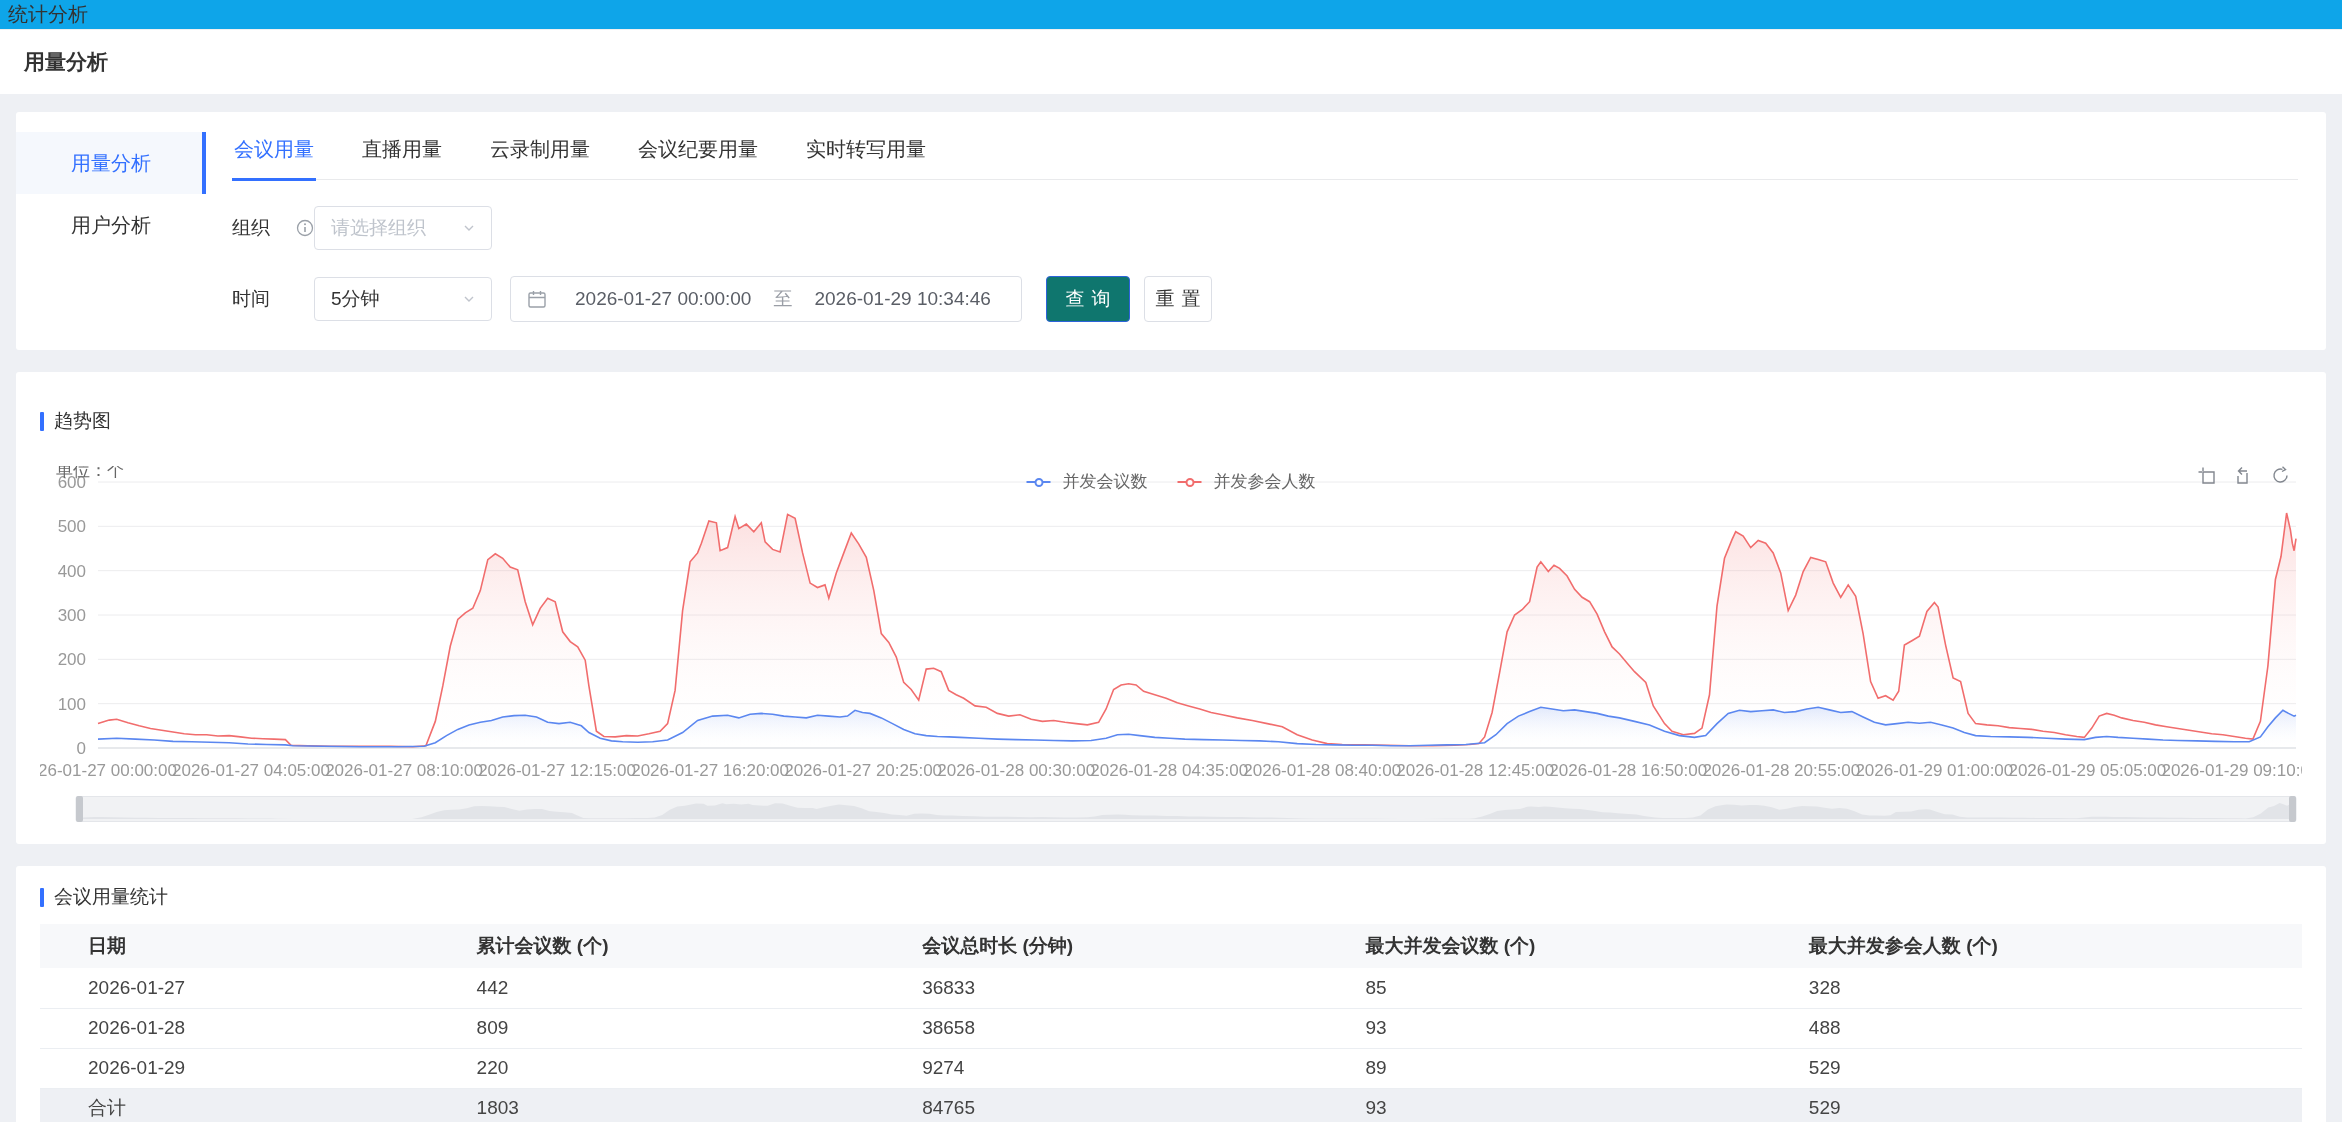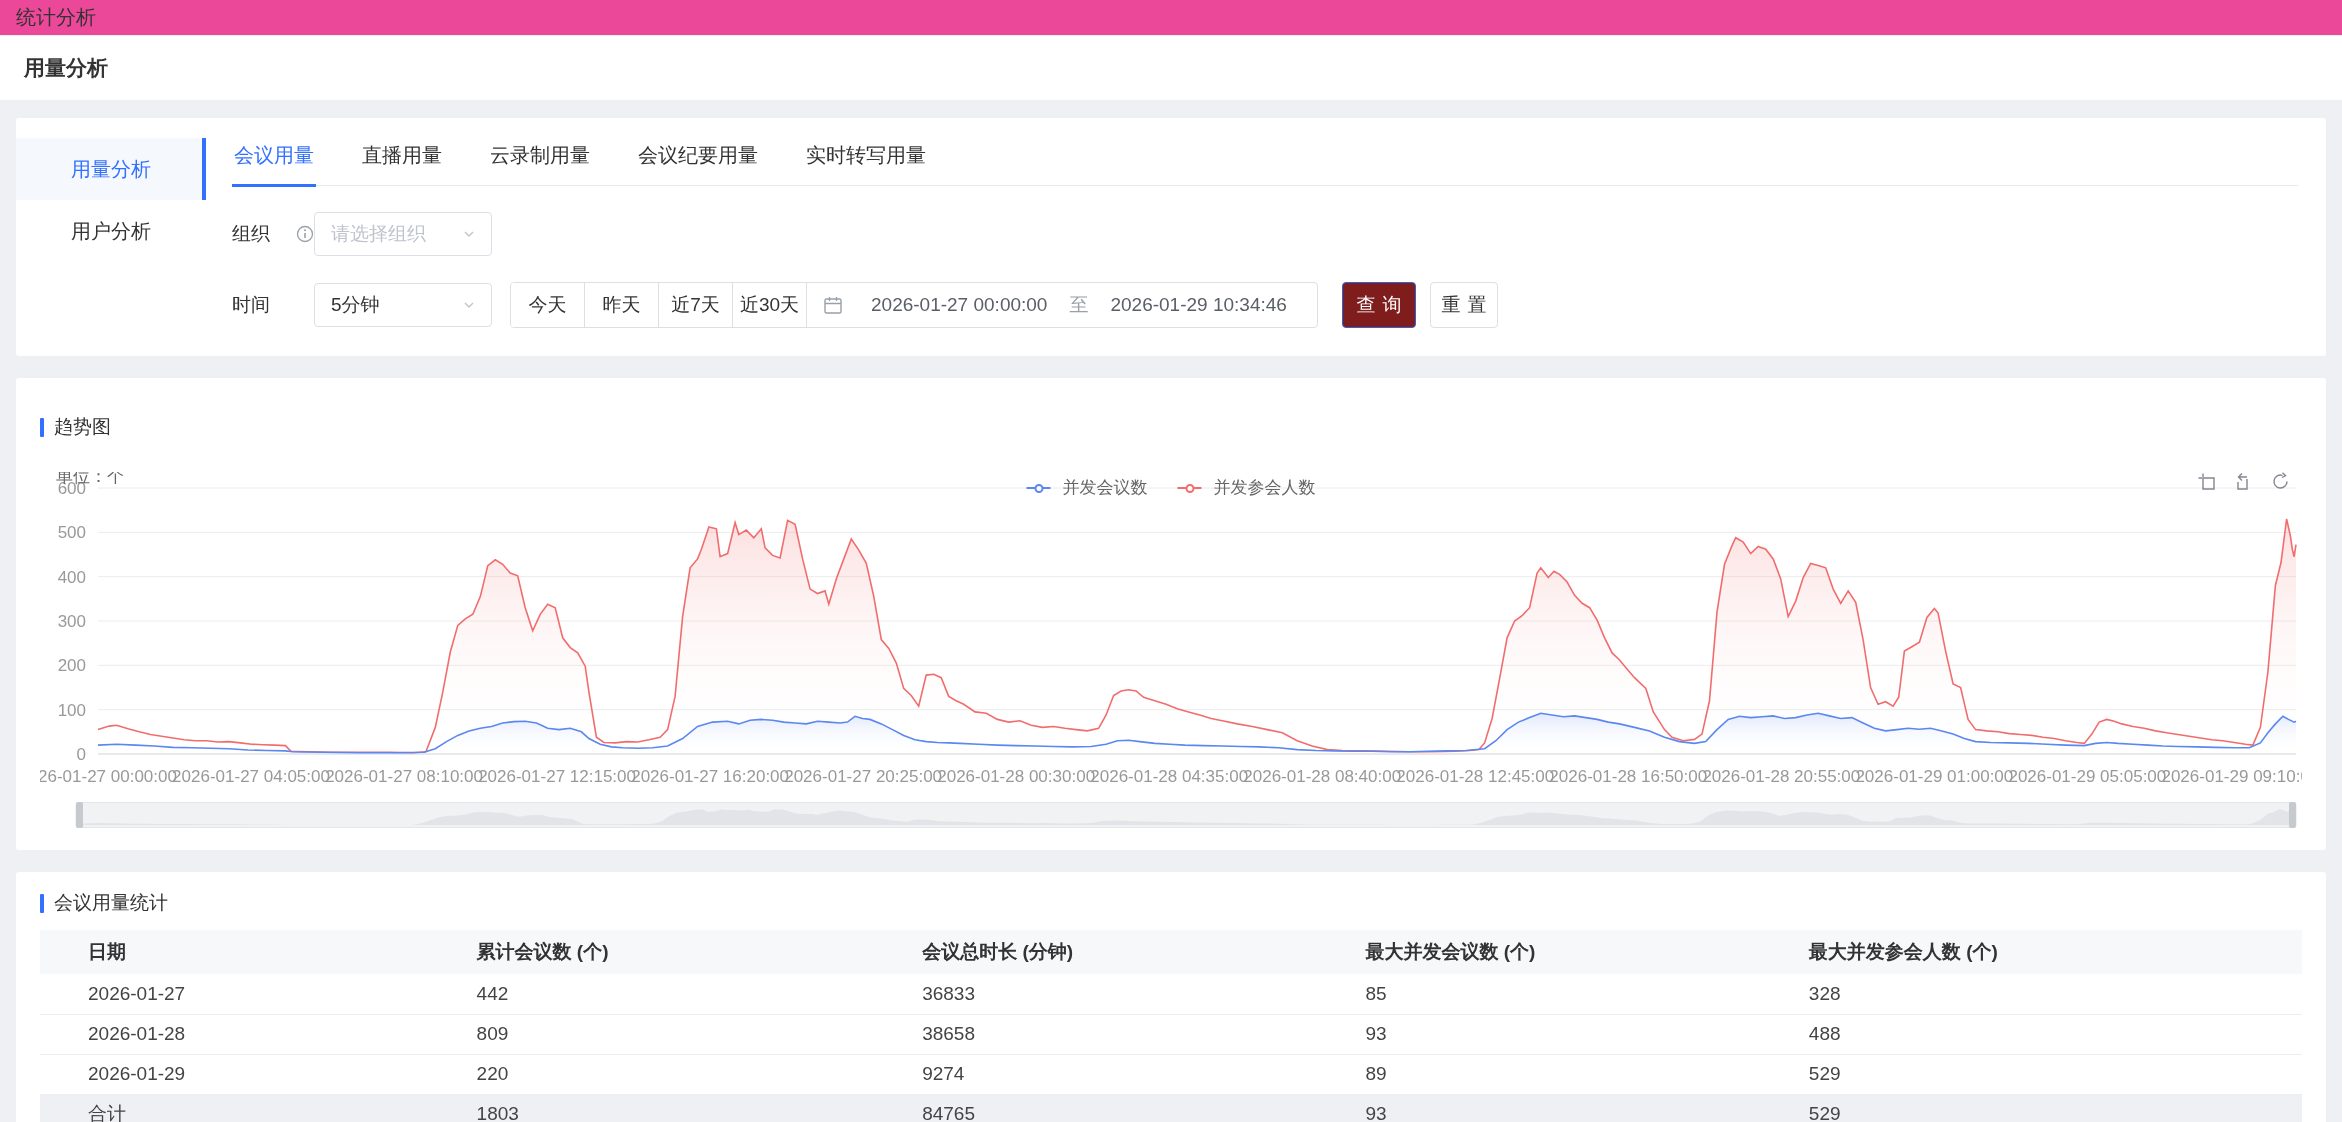--- a/index.html
+++ b/index.html
@@ -1,19 +1,19 @@
 <!DOCTYPE html>
 <html><head>
 <meta charset="utf-8">
 <style>
   * { margin:0; padding:0; box-sizing:border-box; }
   html,body { width:2342px; height:1122px; overflow:hidden; }
   body { font-family:"Liberation Sans","DejaVu Sans",sans-serif; background:#eef0f4; color:#333; }
 
-  .topbar { height:36px; background:#ec4899; display:flex; align-items:center; padding:0 16px; border-bottom:1px solid #f0f0f0; }
+  .topbar { height:30px; background:#0ea5e9; display:flex; align-items:center; padding:0 8px; border-bottom:1px solid #f0f0f0; }
   .topbar .title { font-size:20px; color:#333; }
 
   .subheader { height:64px; background:#fff; display:flex; align-items:center; padding:0 24px; }
   .subheader .sub-title { font-size:21px; font-weight:bold; color:#333; }
   .subheader .sub-desc { font-size:18px; color:#9a9ea6; margin-left:14px; }
 
   .card { background:#fff; margin:0 16px; border-radius:3px; }
 
   
   .filter-card { margin-top:18px; height:238px; display:flex; }
@@ -36,21 +36,21 @@
   .caret { width:12px; height:12px; flex-shrink:0; }
 
   .range-group { display:flex; align-items:stretch; height:46px; border:1px solid #dcdfe6; border-radius:4px; margin-left:18px; background:#fff; overflow:hidden; }
   .quick-btn { width:74px; display:flex; align-items:center; justify-content:center; font-size:19px; color:#333; border-right:1px solid #dcdfe6; cursor:pointer; background:#fff; }
   .date-area { display:flex; align-items:center; padding:0 16px; font-size:19px; color:#5a5e66; }
   .date-area .cal { margin-right:14px; }
   .date-val { margin:0 14px; cursor:text; }
   .date-to { color:#9a9ea6; margin:0 8px; }
 
   .btn { height:46px; border-radius:4px; font-size:19px; display:flex; align-items:center; justify-content:center; cursor:pointer; letter-spacing:7px; padding-left:7px; }
-  .btn-primary { background:#7f1d1d; color:#fff; width:74px; margin-left:24px; border:1px solid #2d63da; }
+  .btn-primary { background:#0f766e; color:#fff; width:84px; margin-left:24px; border:1px solid #2d63da; }
   .btn-plain { background:#fff; color:#333; width:68px; margin-left:14px; border:1px solid #dcdfe6; }
 
   
   .section-head { display:flex; align-items:center; }
   .section-bar { width:4px; height:19px; background:#3370ff; border-radius:1px; margin-right:10px; }
   .section-title { font-size:19px; color:#333; font-weight:500; }
 
   
   .chart-card { margin-top:22px; padding:36px 24px 16px; height:472px; }
   .chart-wrap { position:relative; margin-top:4px; }
@@ -119,26 +119,20 @@
       <span class="form-label">
         <span>时间</span>
       </span>
       <div class="select-box">
         <span class="sel-text">5分钟</span>
         <svg class="caret" viewBox="0 0 12 12">
             <path d="M2 4 L6 8 L10 4" fill="none" stroke="#c0c4cc" stroke-width="1.4"></path>
           </svg>
       </div>
       <div class="range-group">
-        <span id="quick-btns" style="display:flex">
-            <span class="quick-btn">今天</span>
-            <span class="quick-btn">昨天</span>
-            <span class="quick-btn">近7天</span>
-            <span class="quick-btn">近30天</span>
-          </span>
         <div class="date-area">
           <svg class="cal" width="20" height="20" viewBox="0 0 20 20">
             <rect x="2" y="4" width="16" height="14" rx="1.5" fill="none" stroke="#9aa0a8" stroke-width="1.4"></rect>
             <line x1="2" y1="8.5" x2="18" y2="8.5" stroke="#9aa0a8" stroke-width="1.4"></line>
             <line x1="6.5" y1="2" x2="6.5" y2="6" stroke="#9aa0a8" stroke-width="1.4"></line>
             <line x1="13.5" y1="2" x2="13.5" y2="6" stroke="#9aa0a8" stroke-width="1.4"></line>
           </svg>
           <span class="date-val">2026-01-27 00:00:00</span>
           <span class="date-to">至</span>
           <span class="date-val">2026-01-29 10:34:46</span>

